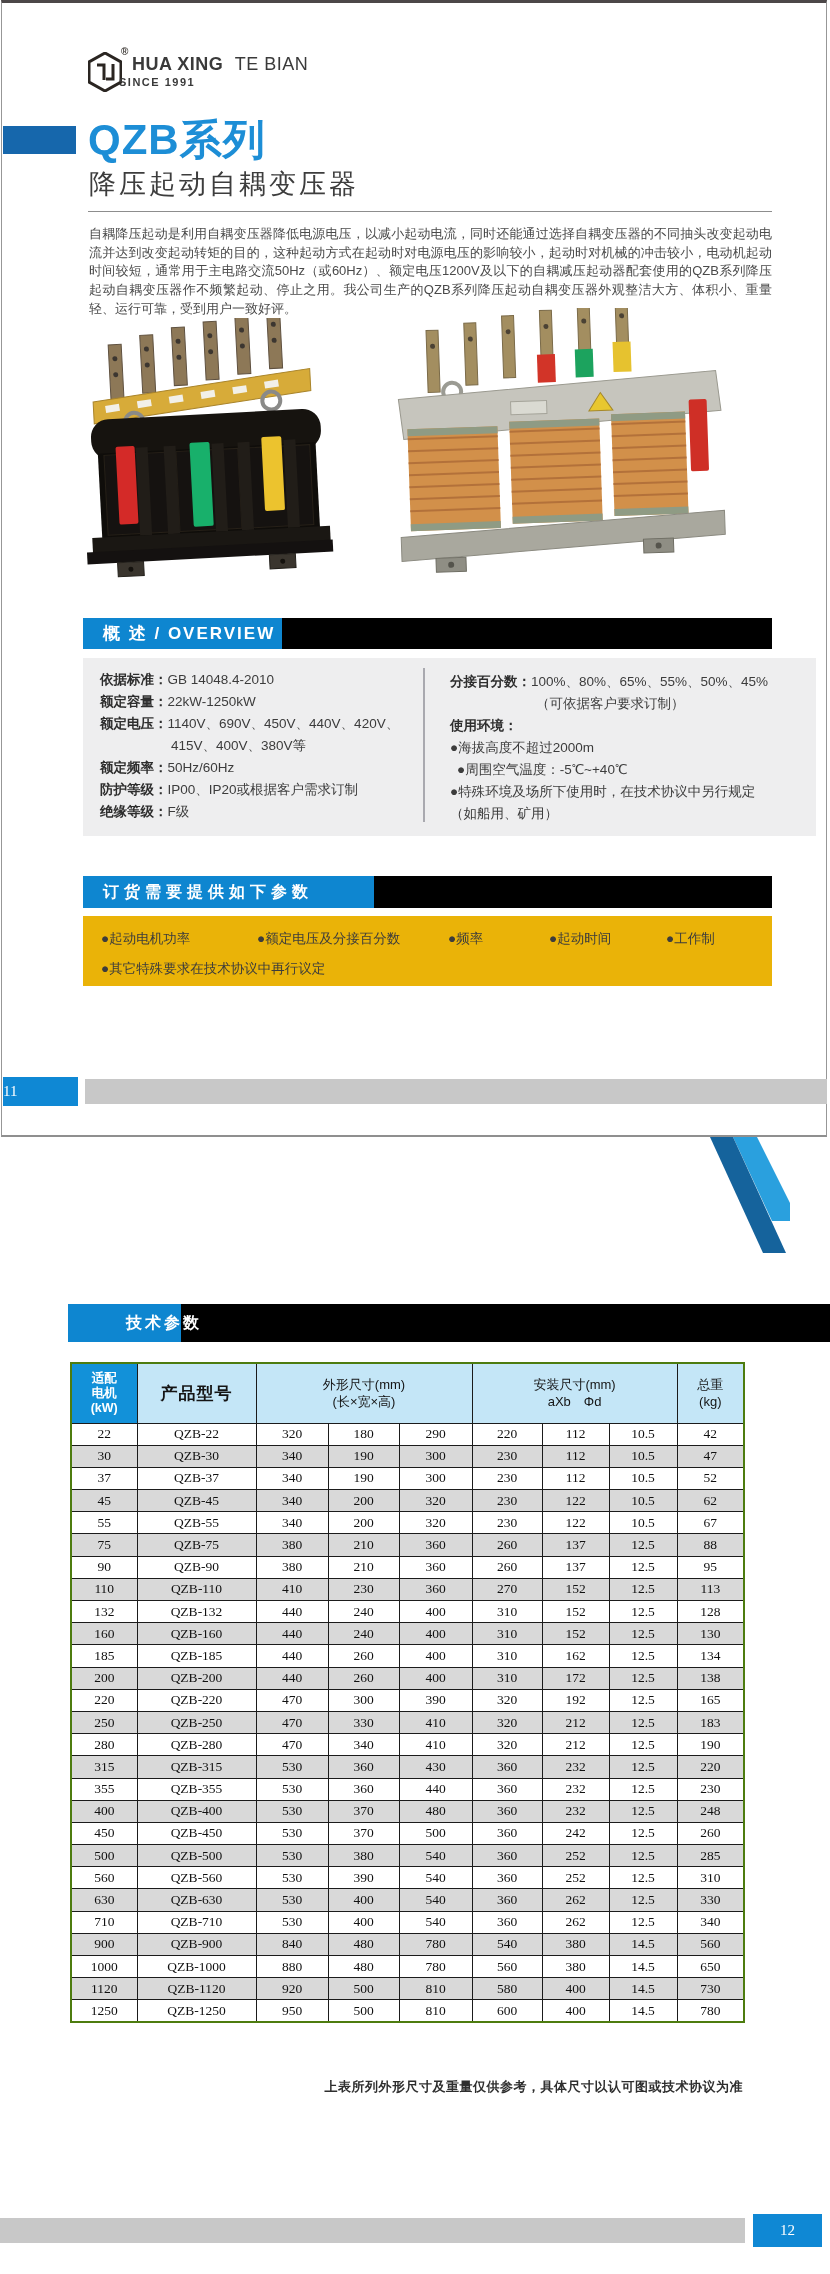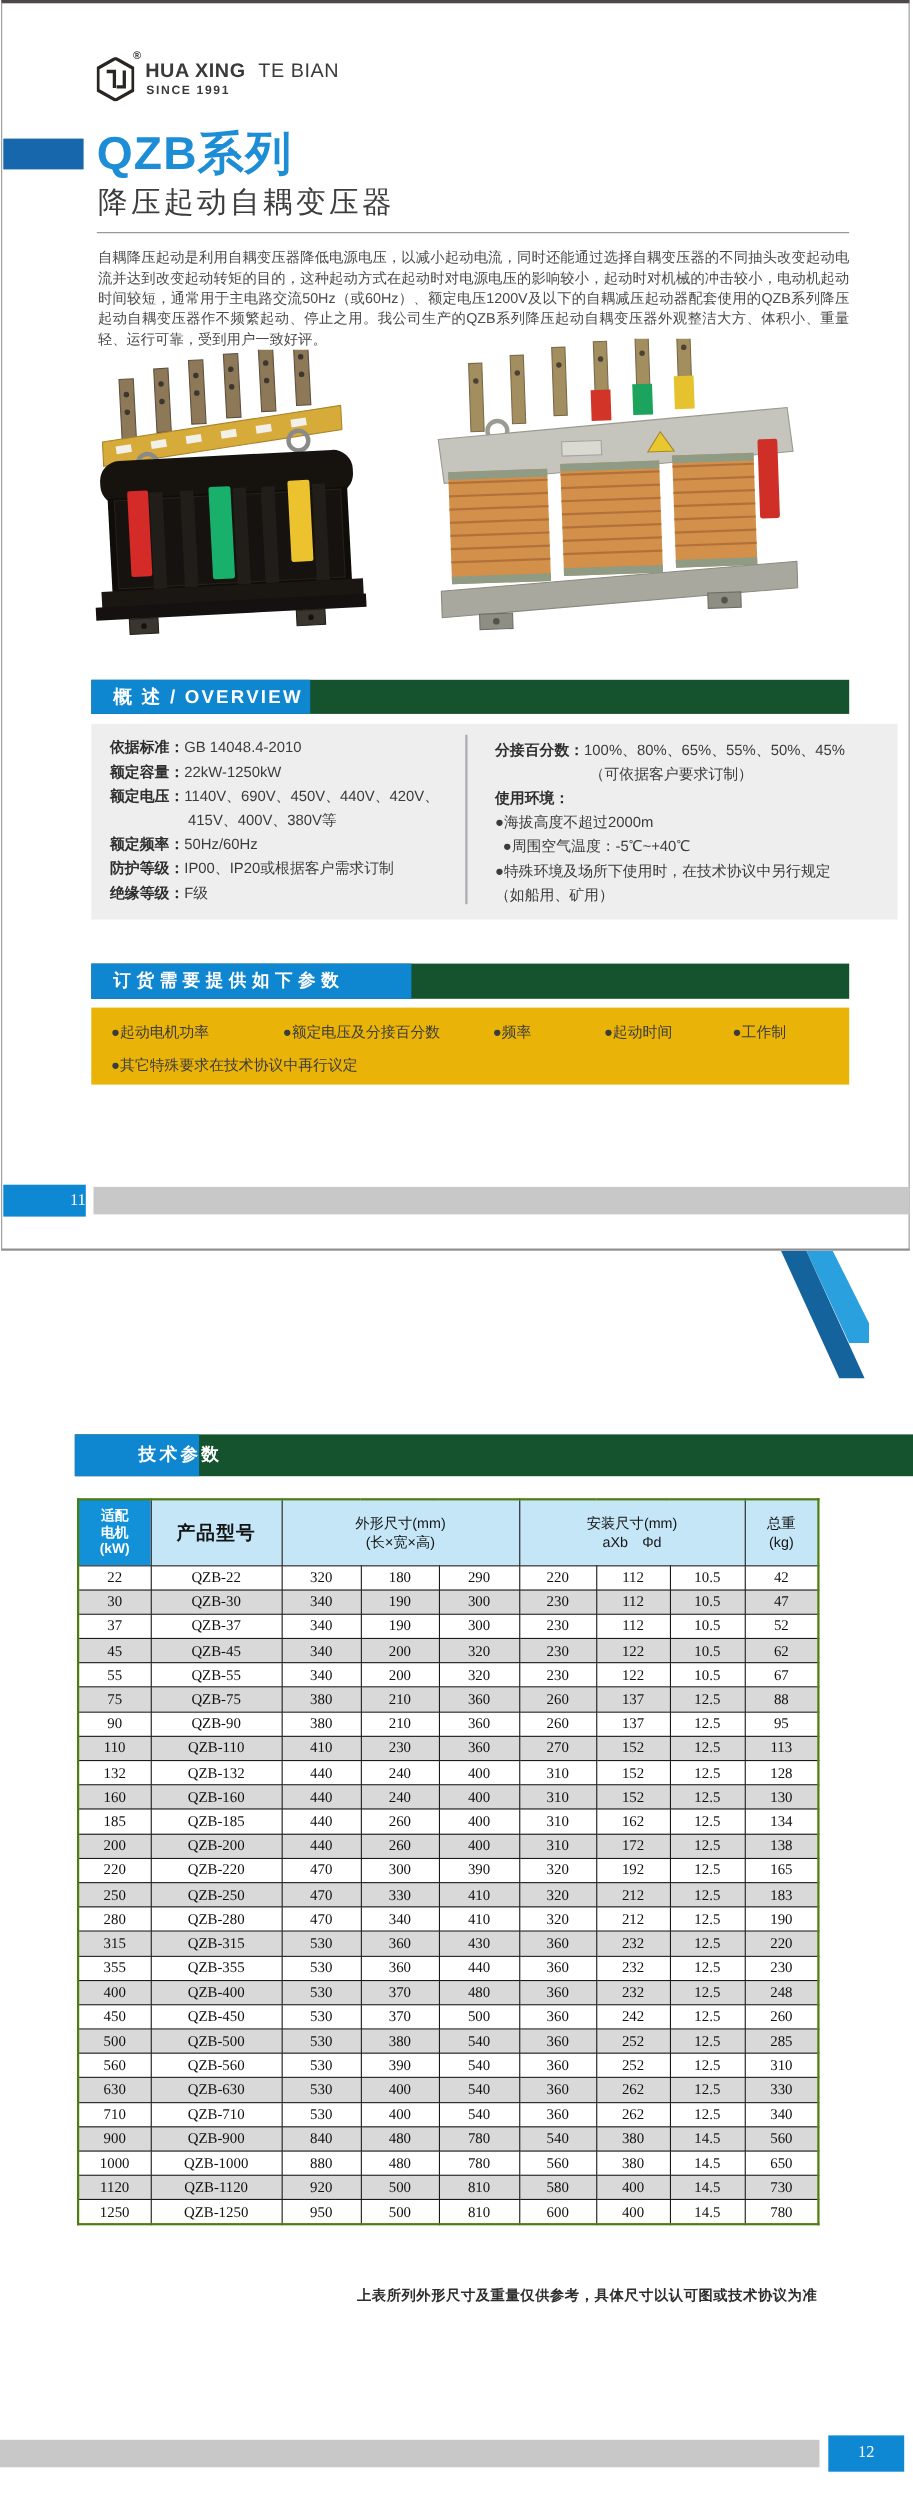--- a/index.html
+++ b/index.html
@@ -12,38 +12,38 @@
     border-top:3px solid #4c4748;border-left:1px solid #979797;border-right:1px solid #979797;
     border-bottom:2px solid #8f8f8f;}
 
   
   .logo-wrap{left:88px;top:50px;width:320px;height:46px;}
   .logo-hex{position:absolute;left:0;top:2px;}
   .reg-mark{position:absolute;left:33px;top:-4px;font-size:10px;color:#3a3632;font-weight:bold;}
   .brand-line{position:absolute;left:44px;top:4px;font-size:18px;color:#3a3a3a;white-space:nowrap;letter-spacing:0.5px;}
   .brand-bold{font-weight:bold;}
   .brand-light{font-weight:normal;margin-left:6px;}
-  .brand-since{position:absolute;left:45px;top:26px;font-size:11px;font-weight:bold;color:#3a3a3a;letter-spacing:1.5px;}
+  .brand-since{position:absolute;left:31px;top:26px;font-size:11px;font-weight:bold;color:#3a3a3a;letter-spacing:1.5px;}
 
   
   .title-rect{left:3px;top:126px;width:73px;height:28px;background:#1667ac;}
   .series-title{left:88px;top:112px;font-size:42px;font-weight:bold;color:#1d8ed6;letter-spacing:1px;}
   .subtitle{left:89px;top:166px;font-size:27px;color:#3d3d3d;letter-spacing:3px;}
   .title-hr{left:88px;top:211px;width:684px;height:1px;background:#8d8d8d;}
 
   
   .intro{left:89px;top:225px;width:683px;font-size:13px;line-height:18.7px;color:#4a4a4a;
     text-align:justify;}
 
   
   .photo1{left:78px;top:318px;}
   .photo2{left:392px;top:308px;}
 
   
-  .sec-bar{height:31px;background:#14532d;}
+  .sec-bar{height:31px;background:#000000;}
   .sec-bar .bar-light{position:absolute;left:0;top:0;height:100%;background:#0e86d0;}
   .sec-bar .bar-title{position:relative;z-index:2;color:#ffffff;font-weight:bold;padding-left:20px;}
   .ov-bar{left:83px;top:618px;width:689px;}
   .ov-bar .bar-light{width:199px;}
   .ov-bar .bar-title{font-size:17px;line-height:31px;letter-spacing:2px;}
   .order-bar{left:83px;top:876px;width:689px;height:32px;}
   .order-bar .bar-light{width:291px;}
   .order-bar .bar-title{font-size:16px;line-height:32px;letter-spacing:5px;}
   .tech-bar{left:68px;top:1304px;width:777px;height:38px;padding-left:41px;}
   .tech-bar .bar-light{width:113px;}
@@ -62,21 +62,21 @@
   .order-item{position:absolute;top:14px;font-size:13.5px;color:#3c3c3c;white-space:nowrap;}
   .order-item.i0{left:18px;}
   .order-item.i1{left:174px;}
   .order-item.i2{left:365px;}
   .order-item.i3{left:466px;}
   .order-item.i4{left:583px;}
   .order-row2{position:absolute;left:18px;top:44px;font-size:13.5px;color:#3c3c3c;white-space:nowrap;text-align:center;}
 
   
   .p1-pagenum{left:3px;top:1077px;width:75px;height:29px;background:#0f88d4;color:#ffffff;
-    font-family:"Liberation Serif", serif;font-size:15px;line-height:29px;text-align:right;}
+    font-family:"Liberation Serif", serif;font-size:15px;line-height:29px;text-align:left;}
   .p1-graybar{left:85px;top:1079px;width:742px;height:25px;background:#c8c8c8;}
 
   
   .ribbons{left:700px;top:1137px;}
 
   
   .tech-table{left:70px;top:1362px;}
   table.params{border-collapse:collapse;table-layout:fixed;width:674px;
     font-family:"Liberation Serif", serif;}
   table.params th, table.params td{border:1px solid #1b1b1b;padding:0;text-align:center;vertical-align:middle;}

